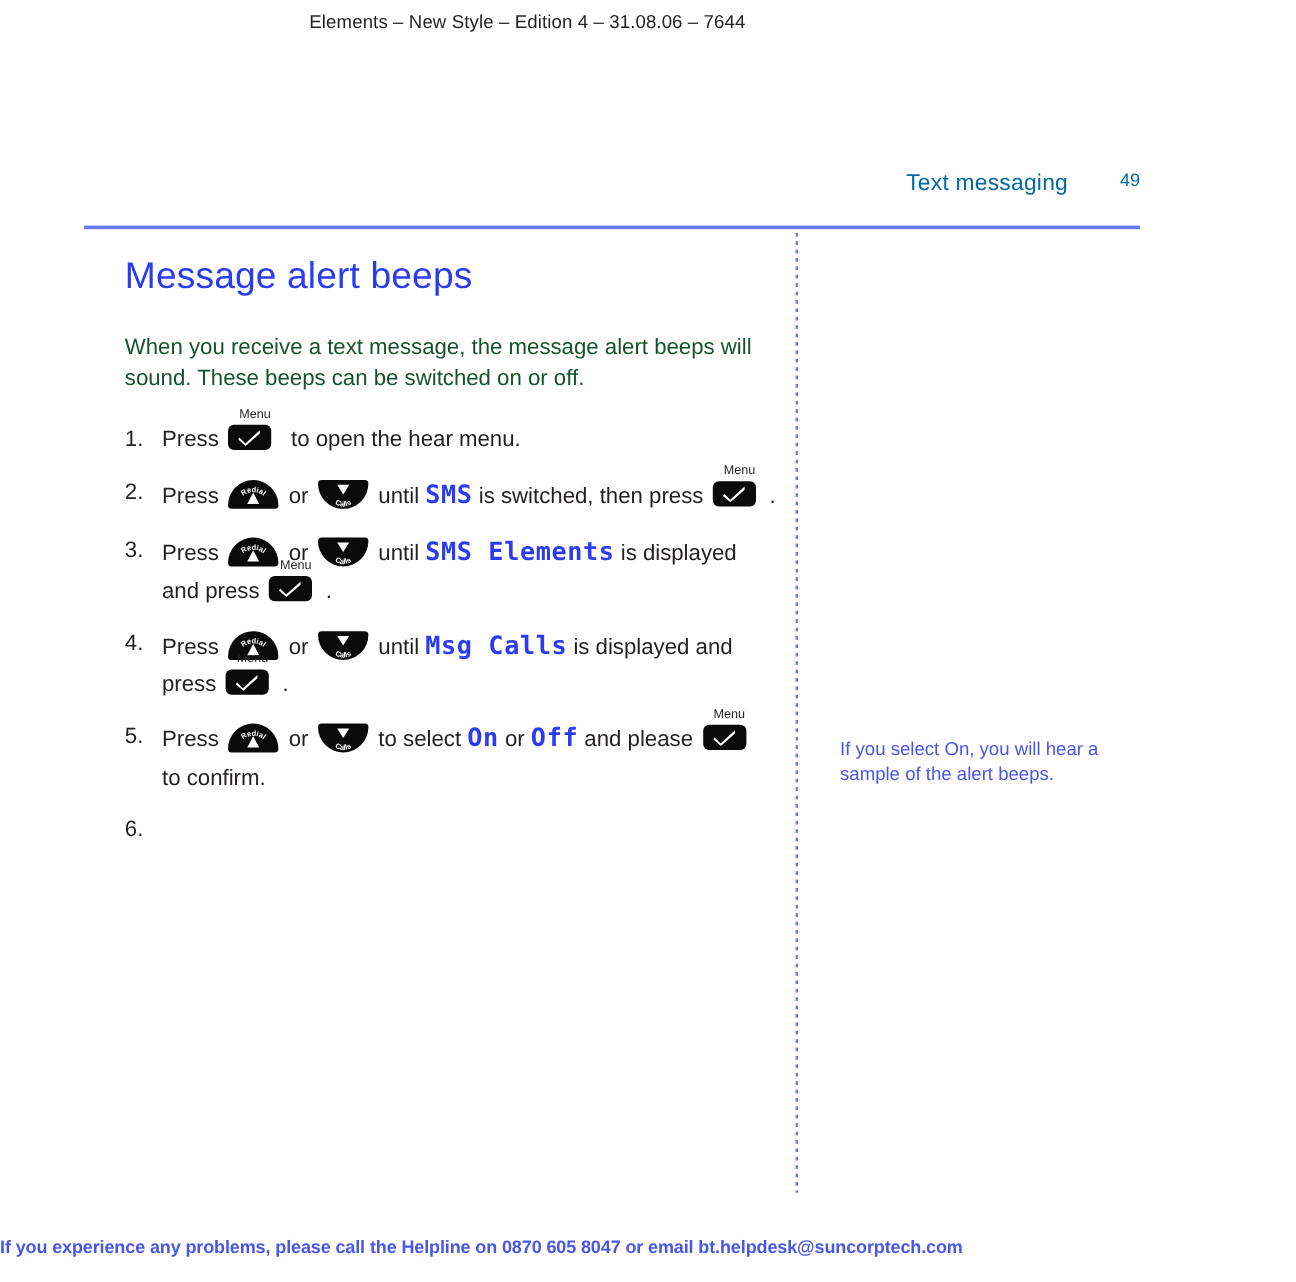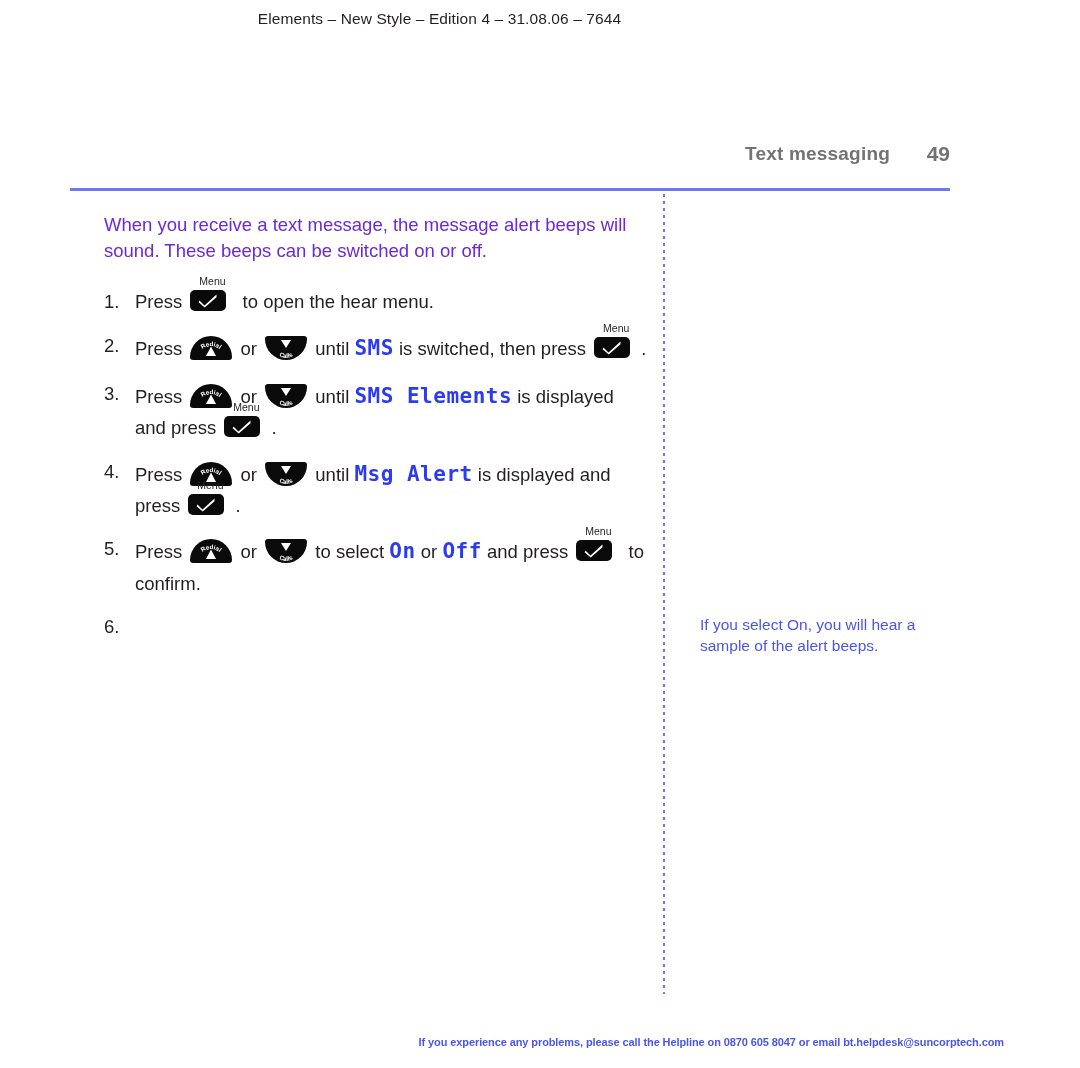--- a/index.html
+++ b/index.html
@@ -29,32 +29,31 @@
   }
 
   
   .running-head {
     position: absolute;
     top: 142px;
     left: 600px;
     width: 350px;
     display: flex;
     justify-content: flex-end;
-    align-items: center;
-    color: #737373;
+    align-items: flex-start;
+    color: #0369a1;
     font-size: 19px;
-    font-weight: bold;
   }
   .running-head .rh-title {
     letter-spacing: 0.2px;
   }
   .running-head .rh-page {
     width: 60px;
     text-align: right;
-    font-size: 21px;
+    font-size: 15px;
   }
 
   
   .hrule {
     position: absolute;
     top: 188px;
     left: 70px;
     width: 880px;
     height: 3px;
     background: #6b79f5;
@@ -83,21 +82,21 @@
     margin: 0 0 28px 0;
     font-size: 31px;
     font-weight: normal;
     color: #2b3cf0;
     letter-spacing: 0.1px;
   }
   .intro {
     font-size: 18.5px;
     line-height: 1.42;
     margin: 0 0 22px 0;
-    color: #6d28d9;
+    color: #14532d;
     width: 525px;
   }
 
   
   ol.steps {
     margin: 0;
     padding: 0;
     list-style: none;
   }
   ol.steps > li {
@@ -240,41 +239,42 @@
     color: #4a56e8;
     margin: 16px;
   }
 
   
   .footer {
     position: absolute;
     bottom: 20px;
     left: 0;
     width: 1004px;
-    text-align: right;
-    font-size: 11px;
+    text-align: left;
+    font-size: 15px;
     font-weight: bold;
     color: #4a56e8;
     letter-spacing: -0.1px;
   }
 </style>
 </head>
 <body>
 
 <div class="page-header">Elements – New Style – Edition 4 – 31.08.06 – 7644</div>
 
 <div class="running-head">
   <span class="rh-title">Text messaging</span>
   <span class="rh-page">49</span>
 </div>
 
 <div class="hrule"></div>
 <div class="vdots"></div>
 
 <div class="main-col">
+  <h1 class="title">Message alert beeps</h1>
   <p class="intro">When you receive a text message, the message alert beeps will sound. These beeps can be switched on or off.</p>
   <ol class="steps" id="steps-list">
       <li><span class="num">1.</span><span class="step-body"><span>Press </span><span class="key key-soft"><span class="cap">Menu</span><span class="pad">
               <svg width="20" height="15" viewBox="0 0 20 15">
                 <path d="M1.5 7.5 L6.5 12.5 L18.5 1.5 L18.5 4.2 L6.7 14.6 L0.6 9.3 Z" fill="#ffffff"></path>
               </svg>
             </span></span><span> to open the hear menu.</span></span></li>
       <li><span class="num">2.</span><span class="step-body"><span>Press </span><span class="key key-up"><span class="dome"></span><svg width="42" height="24" viewBox="0 0 42 24">
               <defs>
                 <path id="arcRedial" d="M 8 20 A 13.5 13.5 0 0 1 34 20"></path>
@@ -314,38 +314,38 @@
                 <path id="arcRedial" d="M 8 20 A 13.5 13.5 0 0 1 34 20"></path>
               </defs>
               <text font-family="Liberation Sans, sans-serif" font-size="6.2" font-weight="bold" fill="#ffffff"><textPath href="#arcRedial" startOffset="50%" text-anchor="middle">Redial</textPath></text>
               <path d="M21 10.5 L26 20 L16 20 Z" fill="#ffffff"></path>
             </svg></span><span> or </span><span class="key key-down"><span class="dome"></span><svg width="42" height="24" viewBox="0 0 42 24">
               <defs>
                 <path id="arcCalls" d="M 9 13 A 12.5 12.5 0 0 0 33 13"></path>
               </defs>
               <text font-family="Liberation Sans, sans-serif" font-size="6.2" font-weight="bold" fill="#ffffff"><textPath href="#arcCalls" startOffset="50%" text-anchor="middle">Calls</textPath></text>
               <path d="M16 4 L26 4 L21 12 Z" fill="#ffffff"></path>
-            </svg></span><span> until </span><span class="lcd">Msg Alert</span><span> is displayed and press </span><span class="key key-soft"><span class="cap">Menu</span><span class="pad">
+            </svg></span><span> until </span><span class="lcd">Msg Calls</span><span> is displayed and press </span><span class="key key-soft"><span class="cap">Menu</span><span class="pad">
               <svg width="20" height="15" viewBox="0 0 20 15">
                 <path d="M1.5 7.5 L6.5 12.5 L18.5 1.5 L18.5 4.2 L6.7 14.6 L0.6 9.3 Z" fill="#ffffff"></path>
               </svg>
             </span></span><span>.</span></span></li>
       <li><span class="num">5.</span><span class="step-body"><span>Press </span><span class="key key-up"><span class="dome"></span><svg width="42" height="24" viewBox="0 0 42 24">
               <defs>
                 <path id="arcRedial" d="M 8 20 A 13.5 13.5 0 0 1 34 20"></path>
               </defs>
               <text font-family="Liberation Sans, sans-serif" font-size="6.2" font-weight="bold" fill="#ffffff"><textPath href="#arcRedial" startOffset="50%" text-anchor="middle">Redial</textPath></text>
               <path d="M21 10.5 L26 20 L16 20 Z" fill="#ffffff"></path>
             </svg></span><span> or </span><span class="key key-down"><span class="dome"></span><svg width="42" height="24" viewBox="0 0 42 24">
               <defs>
                 <path id="arcCalls" d="M 9 13 A 12.5 12.5 0 0 0 33 13"></path>
               </defs>
               <text font-family="Liberation Sans, sans-serif" font-size="6.2" font-weight="bold" fill="#ffffff"><textPath href="#arcCalls" startOffset="50%" text-anchor="middle">Calls</textPath></text>
               <path d="M16 4 L26 4 L21 12 Z" fill="#ffffff"></path>
-            </svg></span><span> to select </span><span class="lcd">On</span><span> or </span><span class="lcd">Off</span><span> and press </span><span class="key key-soft"><span class="cap">Menu</span><span class="pad">
+            </svg></span><span> to select </span><span class="lcd">On</span><span> or </span><span class="lcd">Off</span><span> and please </span><span class="key key-soft"><span class="cap">Menu</span><span class="pad">
               <svg width="20" height="15" viewBox="0 0 20 15">
                 <path d="M1.5 7.5 L6.5 12.5 L18.5 1.5 L18.5 4.2 L6.7 14.6 L0.6 9.3 Z" fill="#ffffff"></path>
               </svg>
             </span></span><span> to confirm.</span></span></li>
       <li><span class="num">6.</span></li>
     </ol>
 </div>
 
 <div class="sidebar">
   <p class="note">If you select On, you will hear a sample of the alert beeps.</p>

